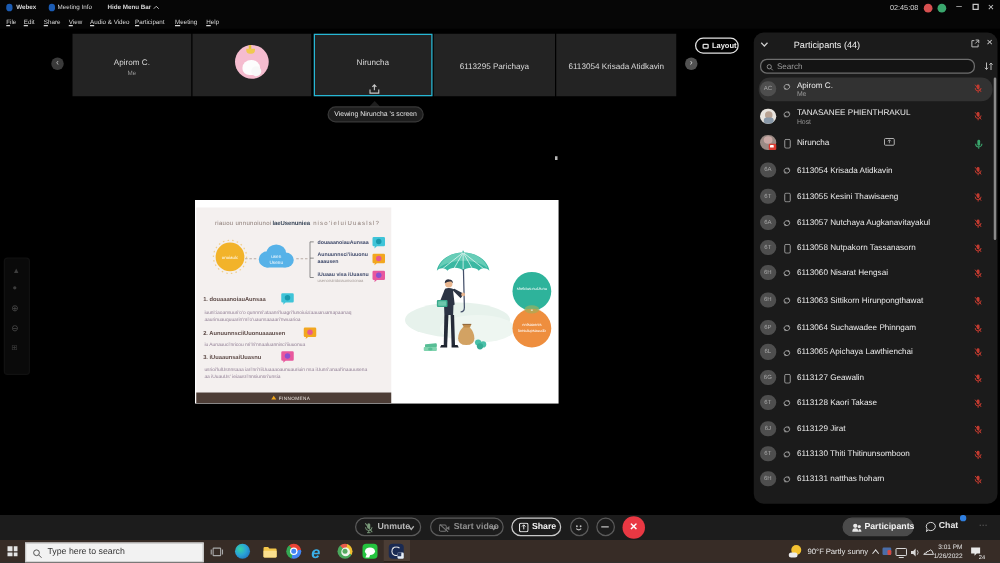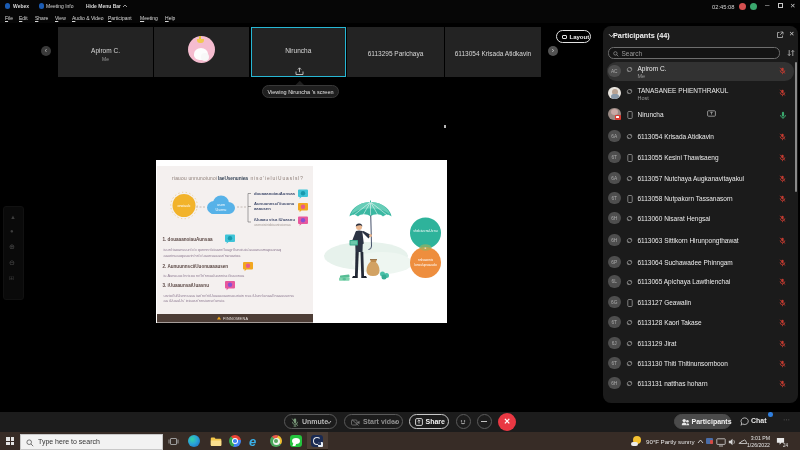--- a/index.html
+++ b/index.html
@@ -276,21 +276,21 @@
       </svg>
     <div class="abs" style="left:751px; top:4.5px; color:#e8e8e8; font-size:7px; font-weight:bold;">Chat</div>
     <div class="abs" style="left:768px; top:0px; width:4.5px; height:4.5px; border-radius:50%; background:#2f7fe0;"></div>
     <div class="abs" style="left:783px; top:4px; color:#777; font-size:7px;">⋯</div>
   </div>
 
   <div id="panel" class="abs">
     <svg style="position:absolute; left:5px; top:7px;" width="7" height="5" viewBox="0 0 7 5">
         <path d="M1 1.2 L3.5 3.8 L6 1.2" stroke="#cfcfcf" stroke-width="1" fill="none"></path>
       </svg>
-    <div style="position:absolute; left:10px; top:4.5px; color:#f2f2f2; font-size:7.3px; font-weight:bold;">Participants (44)</div>
+    <div style="position:absolute; left:32px; top:4.5px; color:#f2f2f2; font-size:7.3px; font-weight:normal;">Participants (44)</div>
     <svg style="position:absolute; left:173px; top:4.5px;" width="8" height="8" viewBox="0 0 8 8">
         <path d="M3.5 1.5 L1.5 1.5 L1.5 6.5 L6.5 6.5 L6.5 4.5" stroke="#bbb" stroke-width="0.8" fill="none"></path>
         <path d="M4.5 1 L7 1 L7 3.5 M7 1 L4.2 3.8" stroke="#bbb" stroke-width="0.8" fill="none"></path>
       </svg>
     <div style="position:absolute; left:186px; top:3.5px; color:#ccc; font-size:6.5px;">✕</div>
     <div style="position:absolute; left:4.5px; top:21px; width:172px; height:11.5px; border:1px solid #6e6e6e; border-radius:5.5px; background:#141414; color:#9a9a9a; font-size:6.5px;">
       <svg style="position:absolute; left:4px; top:2.5px;" width="6" height="6" viewBox="0 0 6 6">
           <circle cx="2.4" cy="2.4" r="1.7" fill="none" stroke="#9a9a9a" stroke-width="0.7"></circle>
           <line x1="3.7" y1="3.7" x2="5.3" y2="5.3" stroke="#9a9a9a" stroke-width="0.7"></line>
         </svg>

